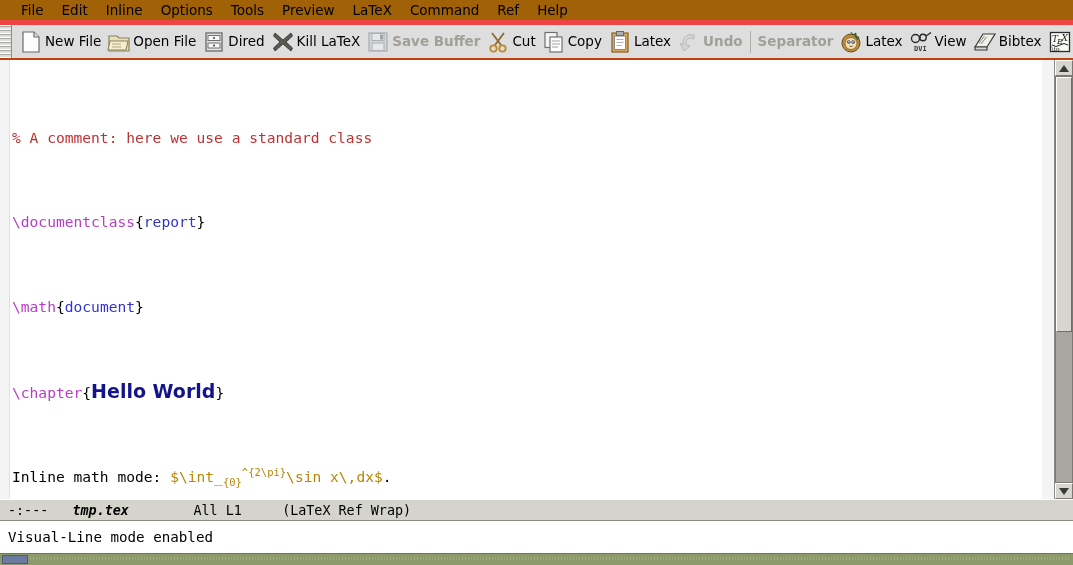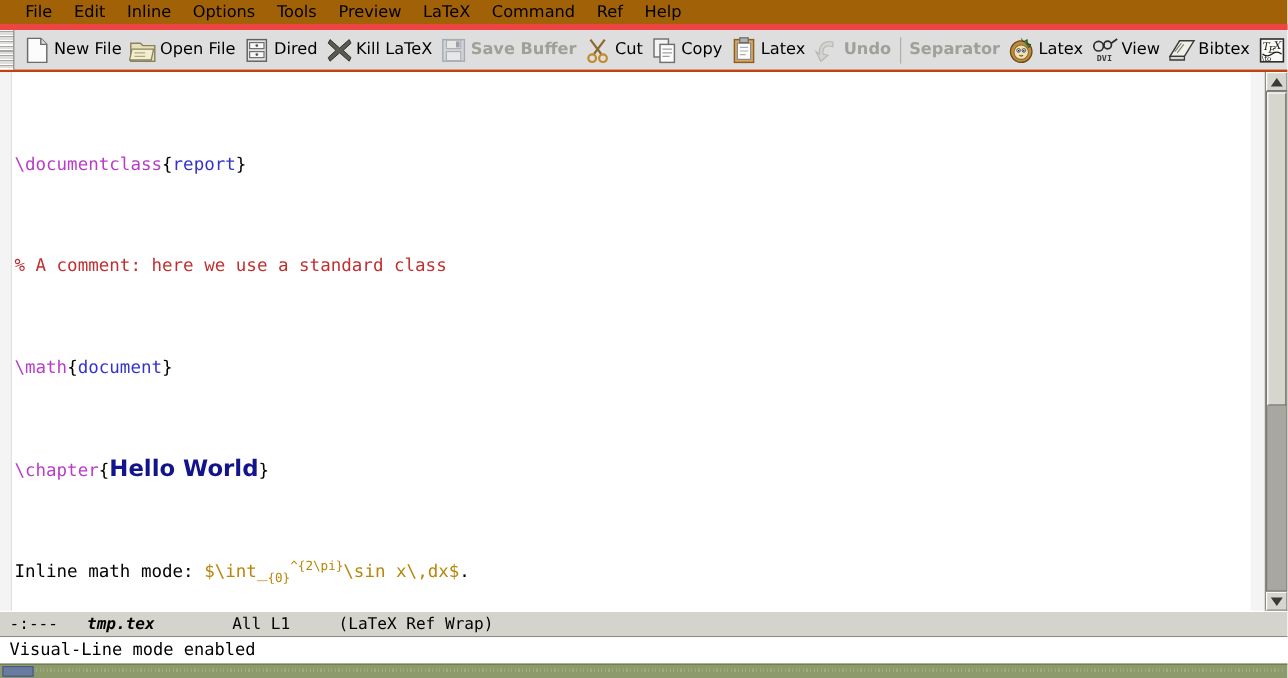--- a/index.html
+++ b/index.html
@@ -210,21 +210,21 @@
     font-family: "DejaVu Sans Mono", monospace;
     font-size: 13.4px;
     color: #000000;
     padding-left: 8px;
     white-space: pre;
   }
   .ml-buffer { font-weight: bold; font-style: italic; }
 
   
   .minibuffer {
-    height: 22px;
+    height: 32px;
     flex: 0 0 auto;
     background: #ffffff;
     display: flex;
     align-items: center;
     font-family: "DejaVu Sans Mono", monospace;
     font-size: 14.2px;
     color: #000000;
     padding-left: 8px;
     white-space: pre;
   }
@@ -433,23 +433,23 @@
       <span class="tb-label"></span>
     </div>
   </div>
 
   <div class="editor-wrap">
     <div class="fringe-left"></div>
 
     <div class="text-area">
       <div class="code">
 
+        <span class="ln"><span class="t-comment">% A comment: here we use a standard class</span></span>
+
         <span class="ln"><span class="t-macro">\documentclass</span><span class="t-brace">{</span><span class="t-arg">report</span><span class="t-brace">}</span></span>
-
-        <span class="ln"><span class="t-comment">% A comment: here we use a standard class</span></span>
 
         <span class="ln"><span class="t-macro">\math</span><span class="t-brace">{</span><span class="t-arg">document</span><span class="t-brace">}</span></span>
 
         <span class="ln"><span class="t-macro">\chapter</span><span class="t-brace">{</span><span class="t-chapter">Hello World</span><span class="t-brace">}</span></span>
 
         <span class="ln"><span class="t-plain">Inline math mode: </span><span class="t-math">$\int_</span><span class="t-math sub">{0}</span><span class="t-math sup">^{2\pi}</span><span class="t-math">\sin x\,dx$</span><span class="t-plain">.</span></span>
 
         
 
         

